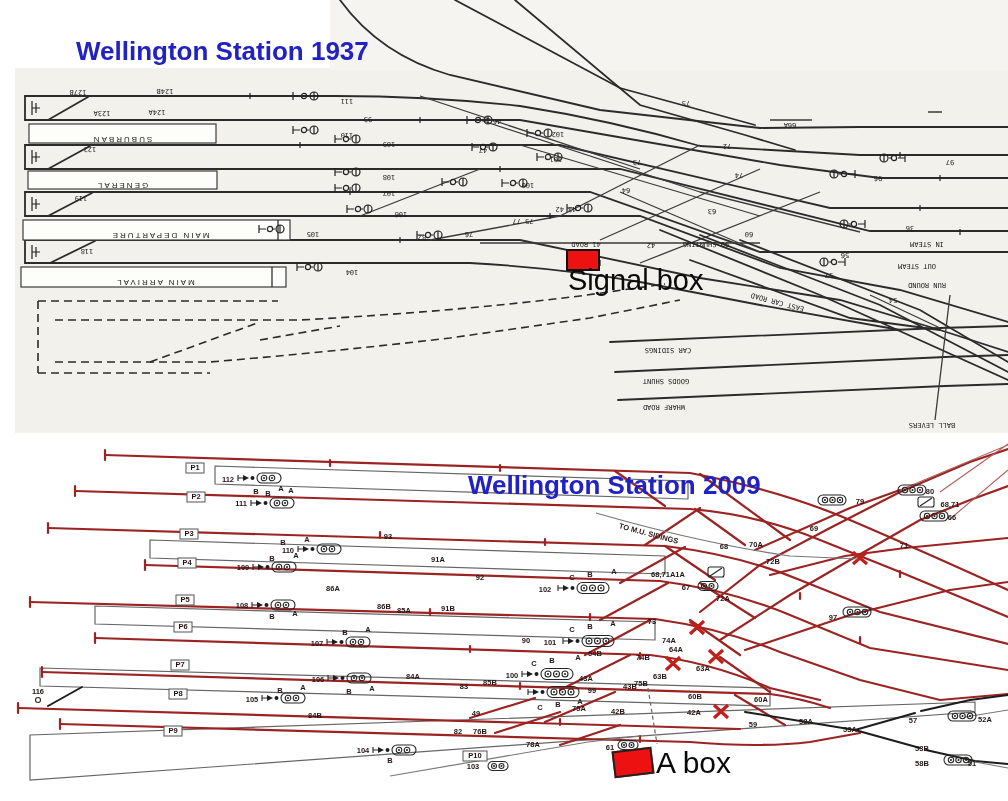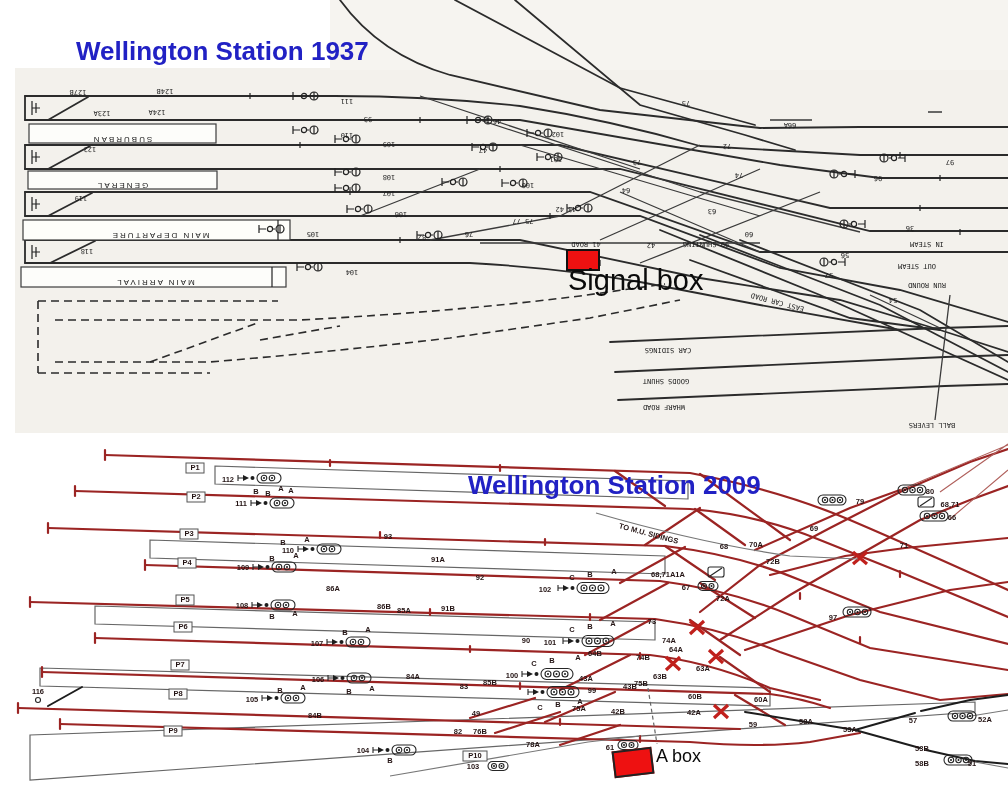--- a/index.html
+++ b/index.html
@@ -3,21 +3,21 @@
 <meta charset="utf-8">
 <style>
   html,body{margin:0;padding:0;background:#ffffff;}
   #stage{position:relative;width:1008px;height:801px;background:#ffffff;overflow:hidden;
          font-family:"Liberation Sans",sans-serif;}
   .title{position:absolute;font-weight:bold;font-size:26px;color:#2121c4;white-space:nowrap;}
   #title1937{left:76px;top:36px;}
   #title2016{left:468px;top:470px;}
   .boxcap{position:absolute;color:#0a0a0a;white-space:nowrap;}
   #sigboxcap{left:520px;top:264px;font-size:29px;margin-left:48px;}
-  #aboxcap{left:656px;top:746px;font-size:18px;}
+  #aboxcap{left:656px;top:746px;font-size:30px;}
   .redbox{position:absolute;background:#ee1111;}
   #sigbox{left:566px;top:249px;width:30px;height:18px;border:2px solid #111;}
   #abox{left:613px;top:749px;width:36px;height:23px;border:2px solid #222;transform:rotate(-7deg);}
   svg{position:absolute;left:0;top:0;}
   
   .t37{stroke:#2b2b2b;stroke-width:1.8;fill:none;stroke-linecap:round;}
   .t37f{stroke:#3a3a3a;stroke-width:1.3;fill:none;}
   .d37{stroke:#2b2b2b;stroke-width:1.6;fill:none;stroke-dasharray:8 5;}
   .pf37{fill:#fdfdfa;stroke:#3c3c3c;stroke-width:1.2;}
   .s37{font:7px "DejaVu Sans Mono",monospace;fill:#1d1d1d;text-anchor:middle;}

